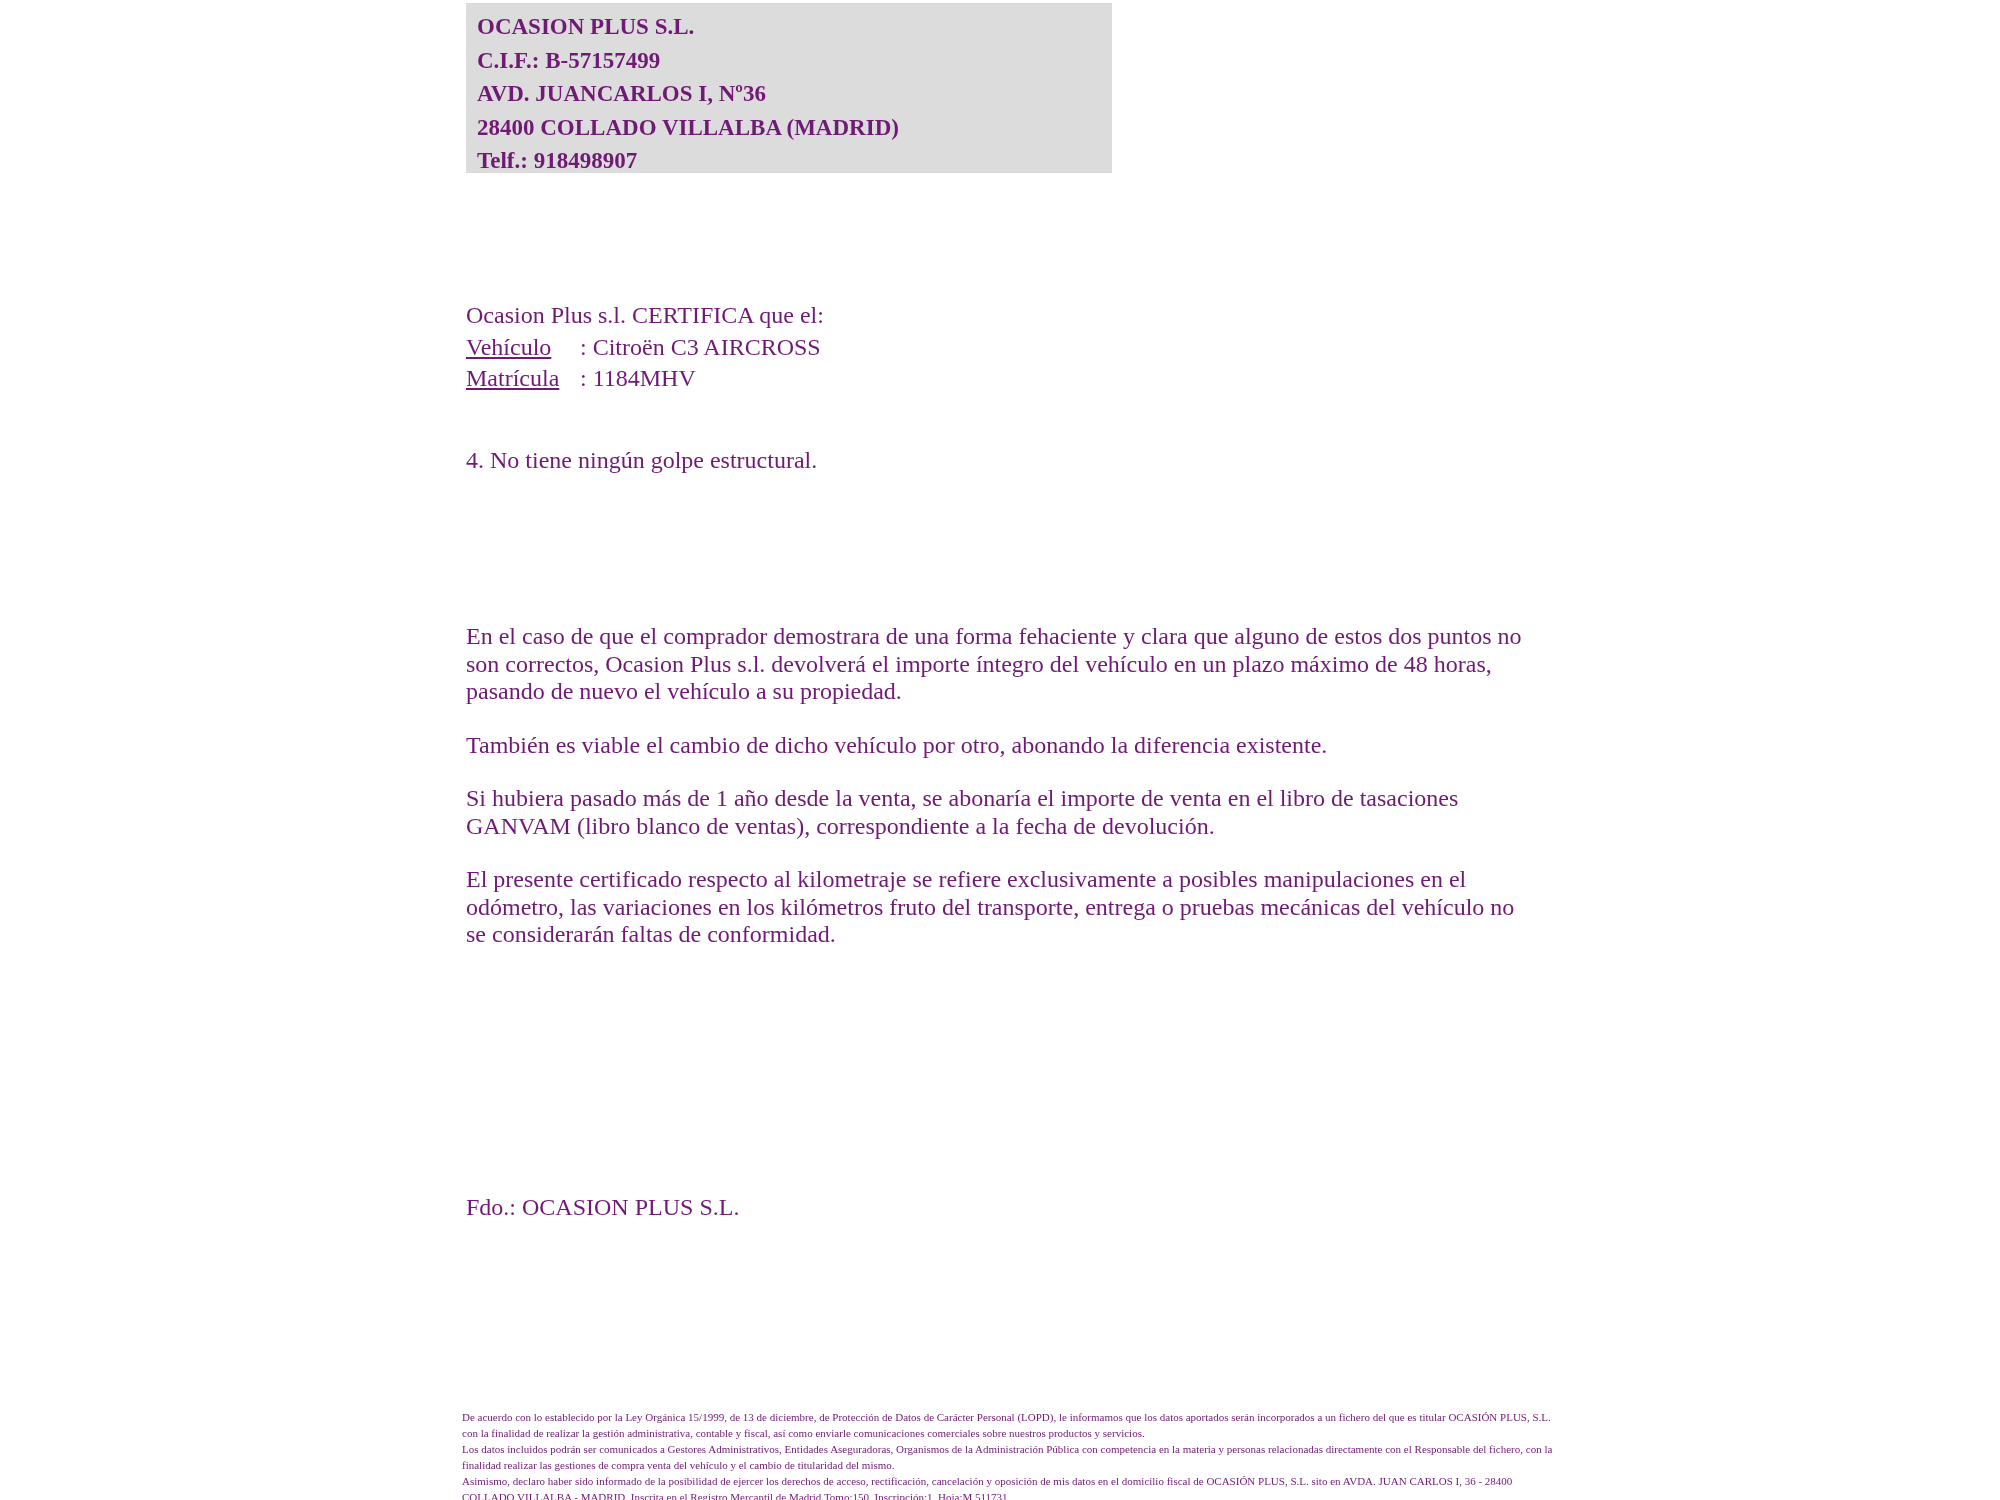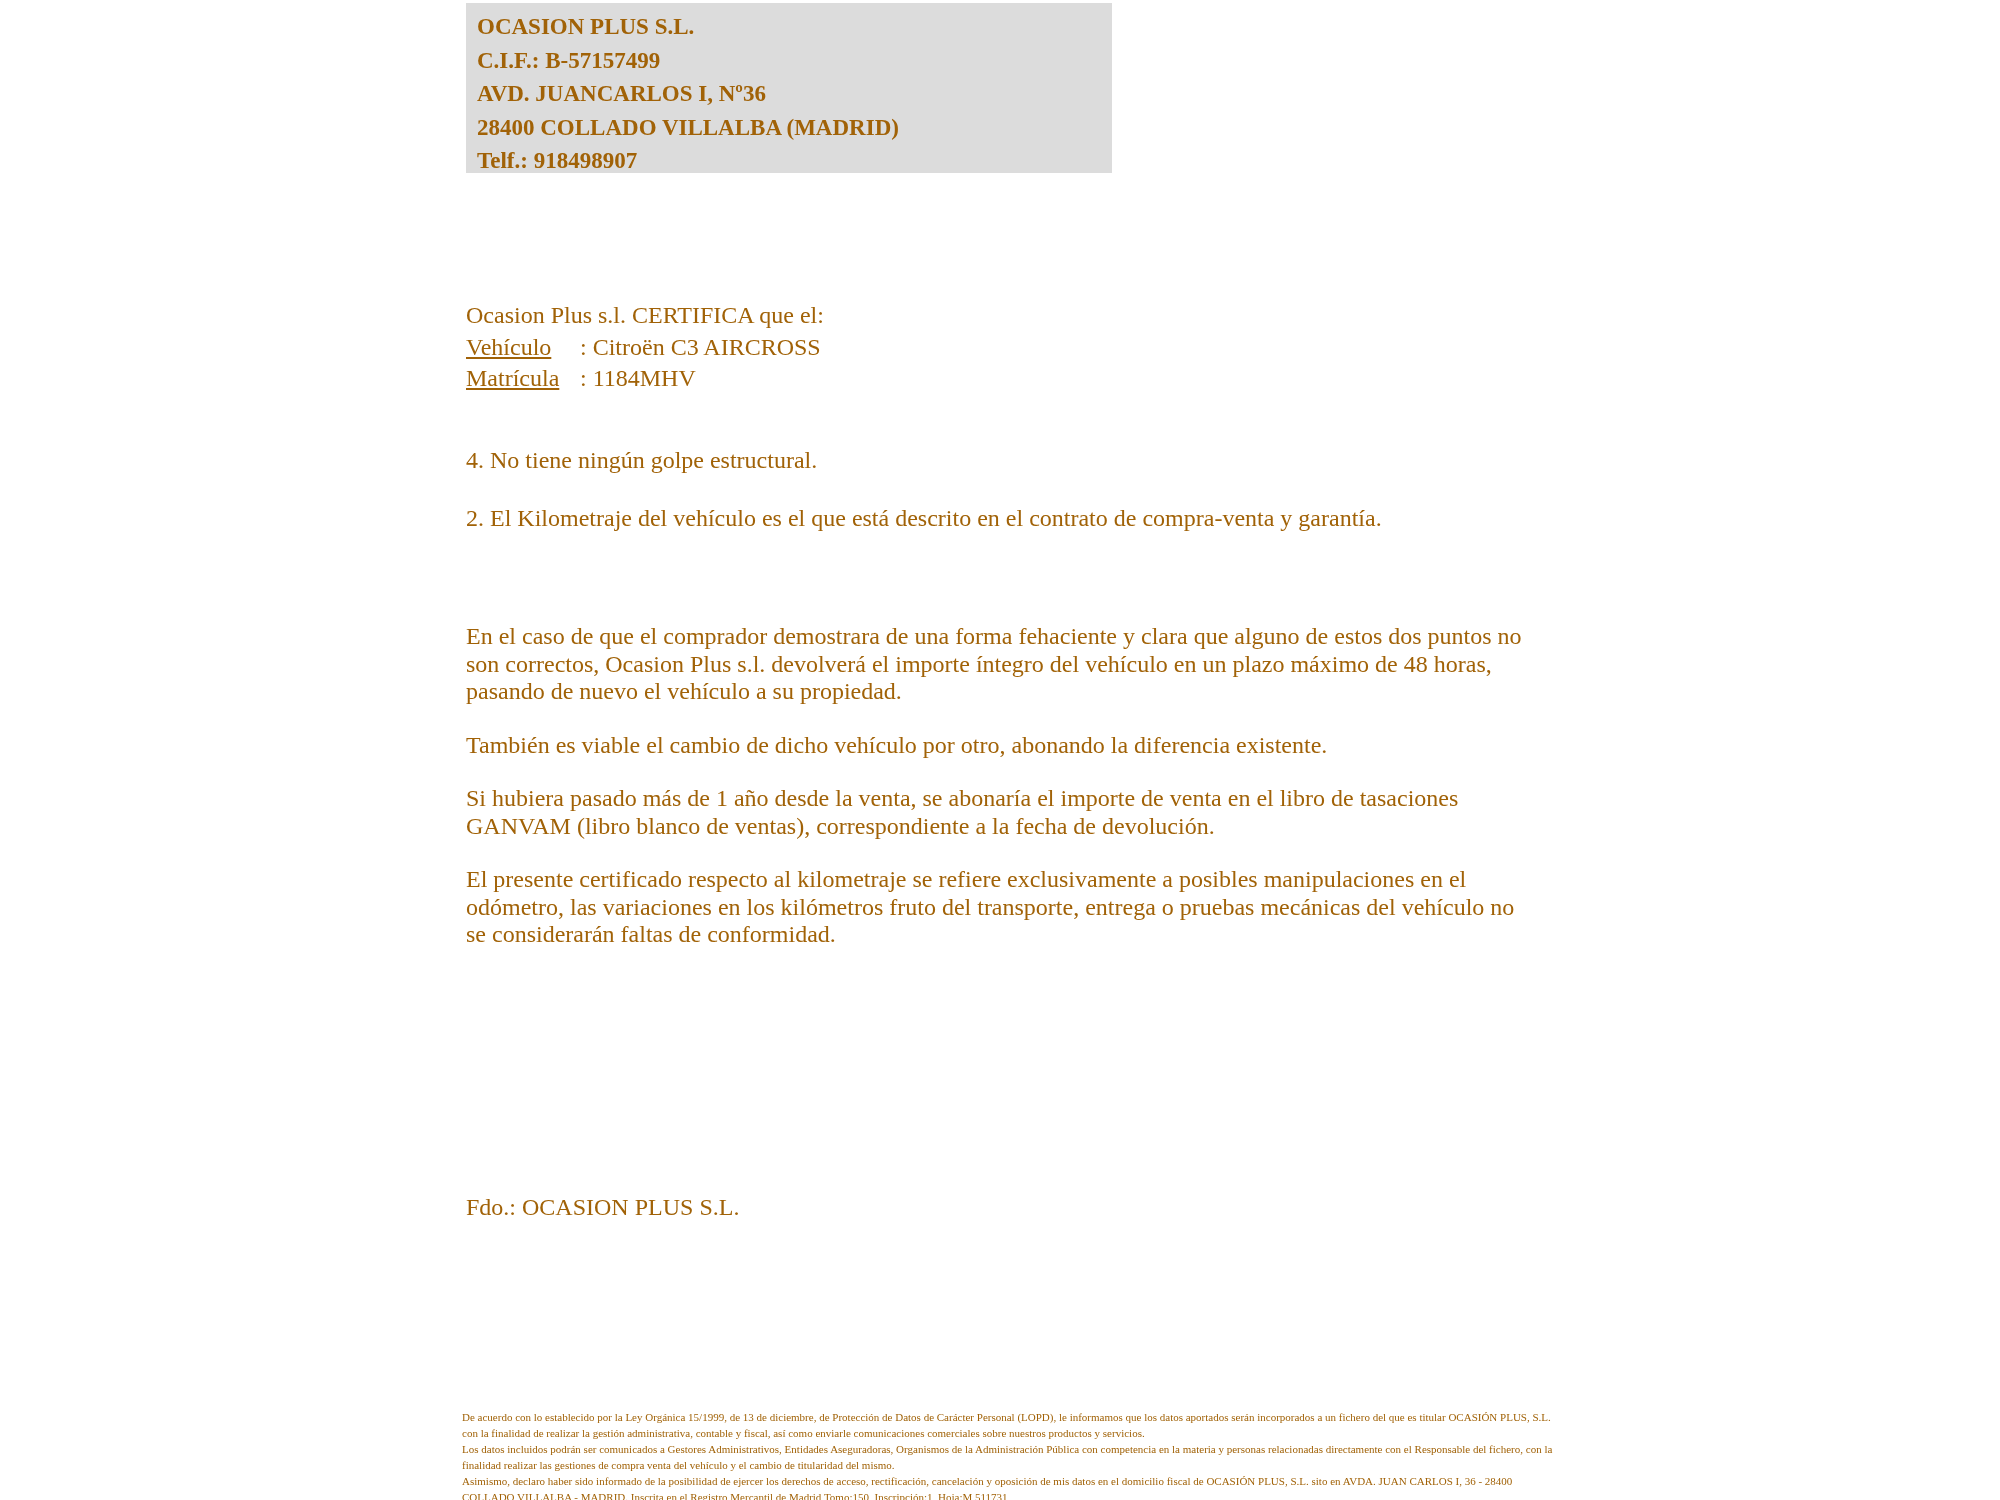--- a/index.html
+++ b/index.html
@@ -6,21 +6,21 @@
     margin: 0;
     padding: 0;
     background: #ffffff;
   }
   .page {
     position: relative;
     width: 2000px;
     height: 1500px;
     background: #ffffff;
     font-family: "Liberation Serif", serif;
-    color: #a16207;
+    color: #701a75;
     overflow: hidden;
   }
   .header-box {
     position: absolute;
     left: 466px;
     top: 3px;
     width: 646px;
     height: 170px;
     background: #dcdcdc;
     box-sizing: border-box;
@@ -106,21 +106,20 @@
   </div>
 
 
   <div class="certify">
     <div class="row">Ocasion Plus s.l. CERTIFICA que el:</div>
     <div class="row"><span class="doc-label">Vehículo</span><span>: Citroën C3 AIRCROSS</span></div>
     <div class="row"><span class="doc-label">Matrícula</span><span>: 1184MHV</span></div>
   </div>
 
   <div class="point p1">4. No tiene ningún golpe estructural.</div>
-  <div class="point p2">2. El Kilometraje del vehículo es el que está descrito en el contrato de compra-venta y garantía.</div>
 
   <div class="body-paragraphs">
     <p>En el caso de que el comprador demostrara de una forma fehaciente y clara que alguno de estos dos puntos no son correctos, Ocasion Plus s.l. devolverá el importe íntegro del vehículo en un plazo máximo de 48 horas, pasando de nuevo el vehículo a su propiedad.</p>
     <p>También es viable el cambio de dicho vehículo por otro, abonando la diferencia existente.</p>
     <p>Si hubiera pasado más de 1 año desde la venta, se abonaría el importe de venta en el libro de tasaciones GANVAM (libro blanco de ventas), correspondiente a la fecha de devolución.</p>
     <p>El presente certificado respecto al kilometraje se refiere exclusivamente a posibles manipulaciones en el odómetro, las variaciones en los kilómetros fruto del transporte, entrega o pruebas mecánicas del vehículo no se considerarán faltas de conformidad.</p>
   </div>
 
   <div class="signature">Fdo.: OCASION PLUS S.L.</div>
 

